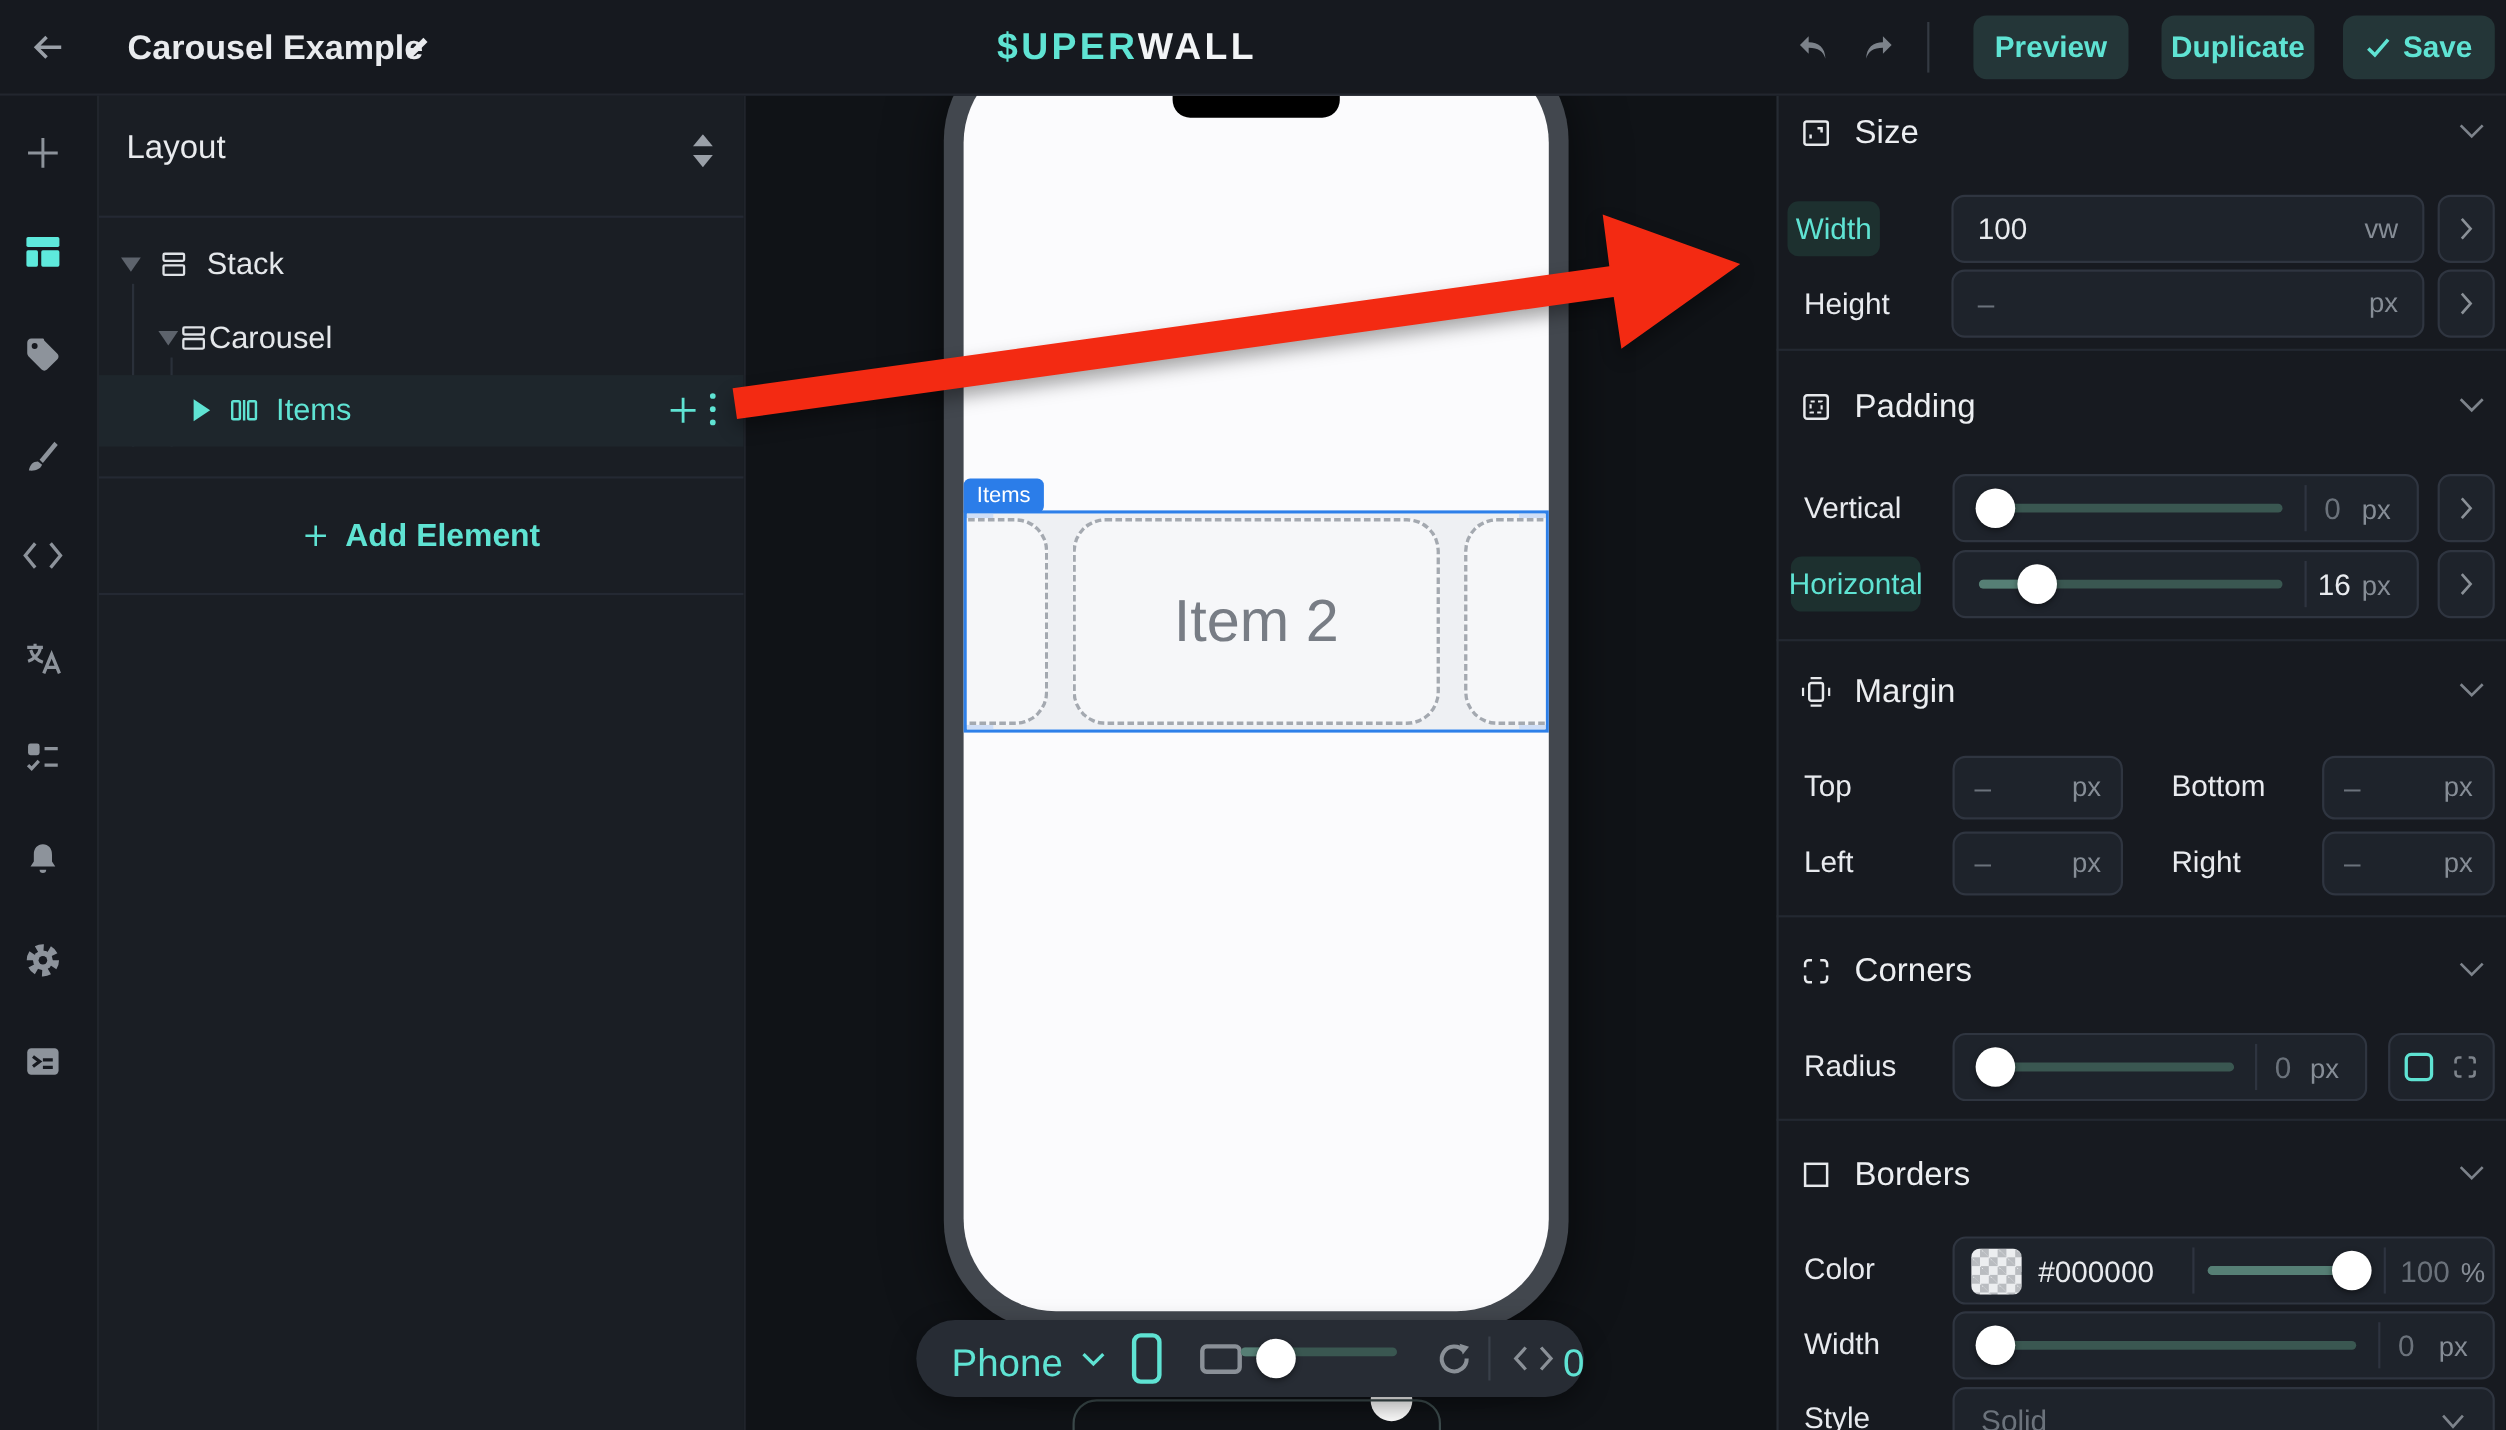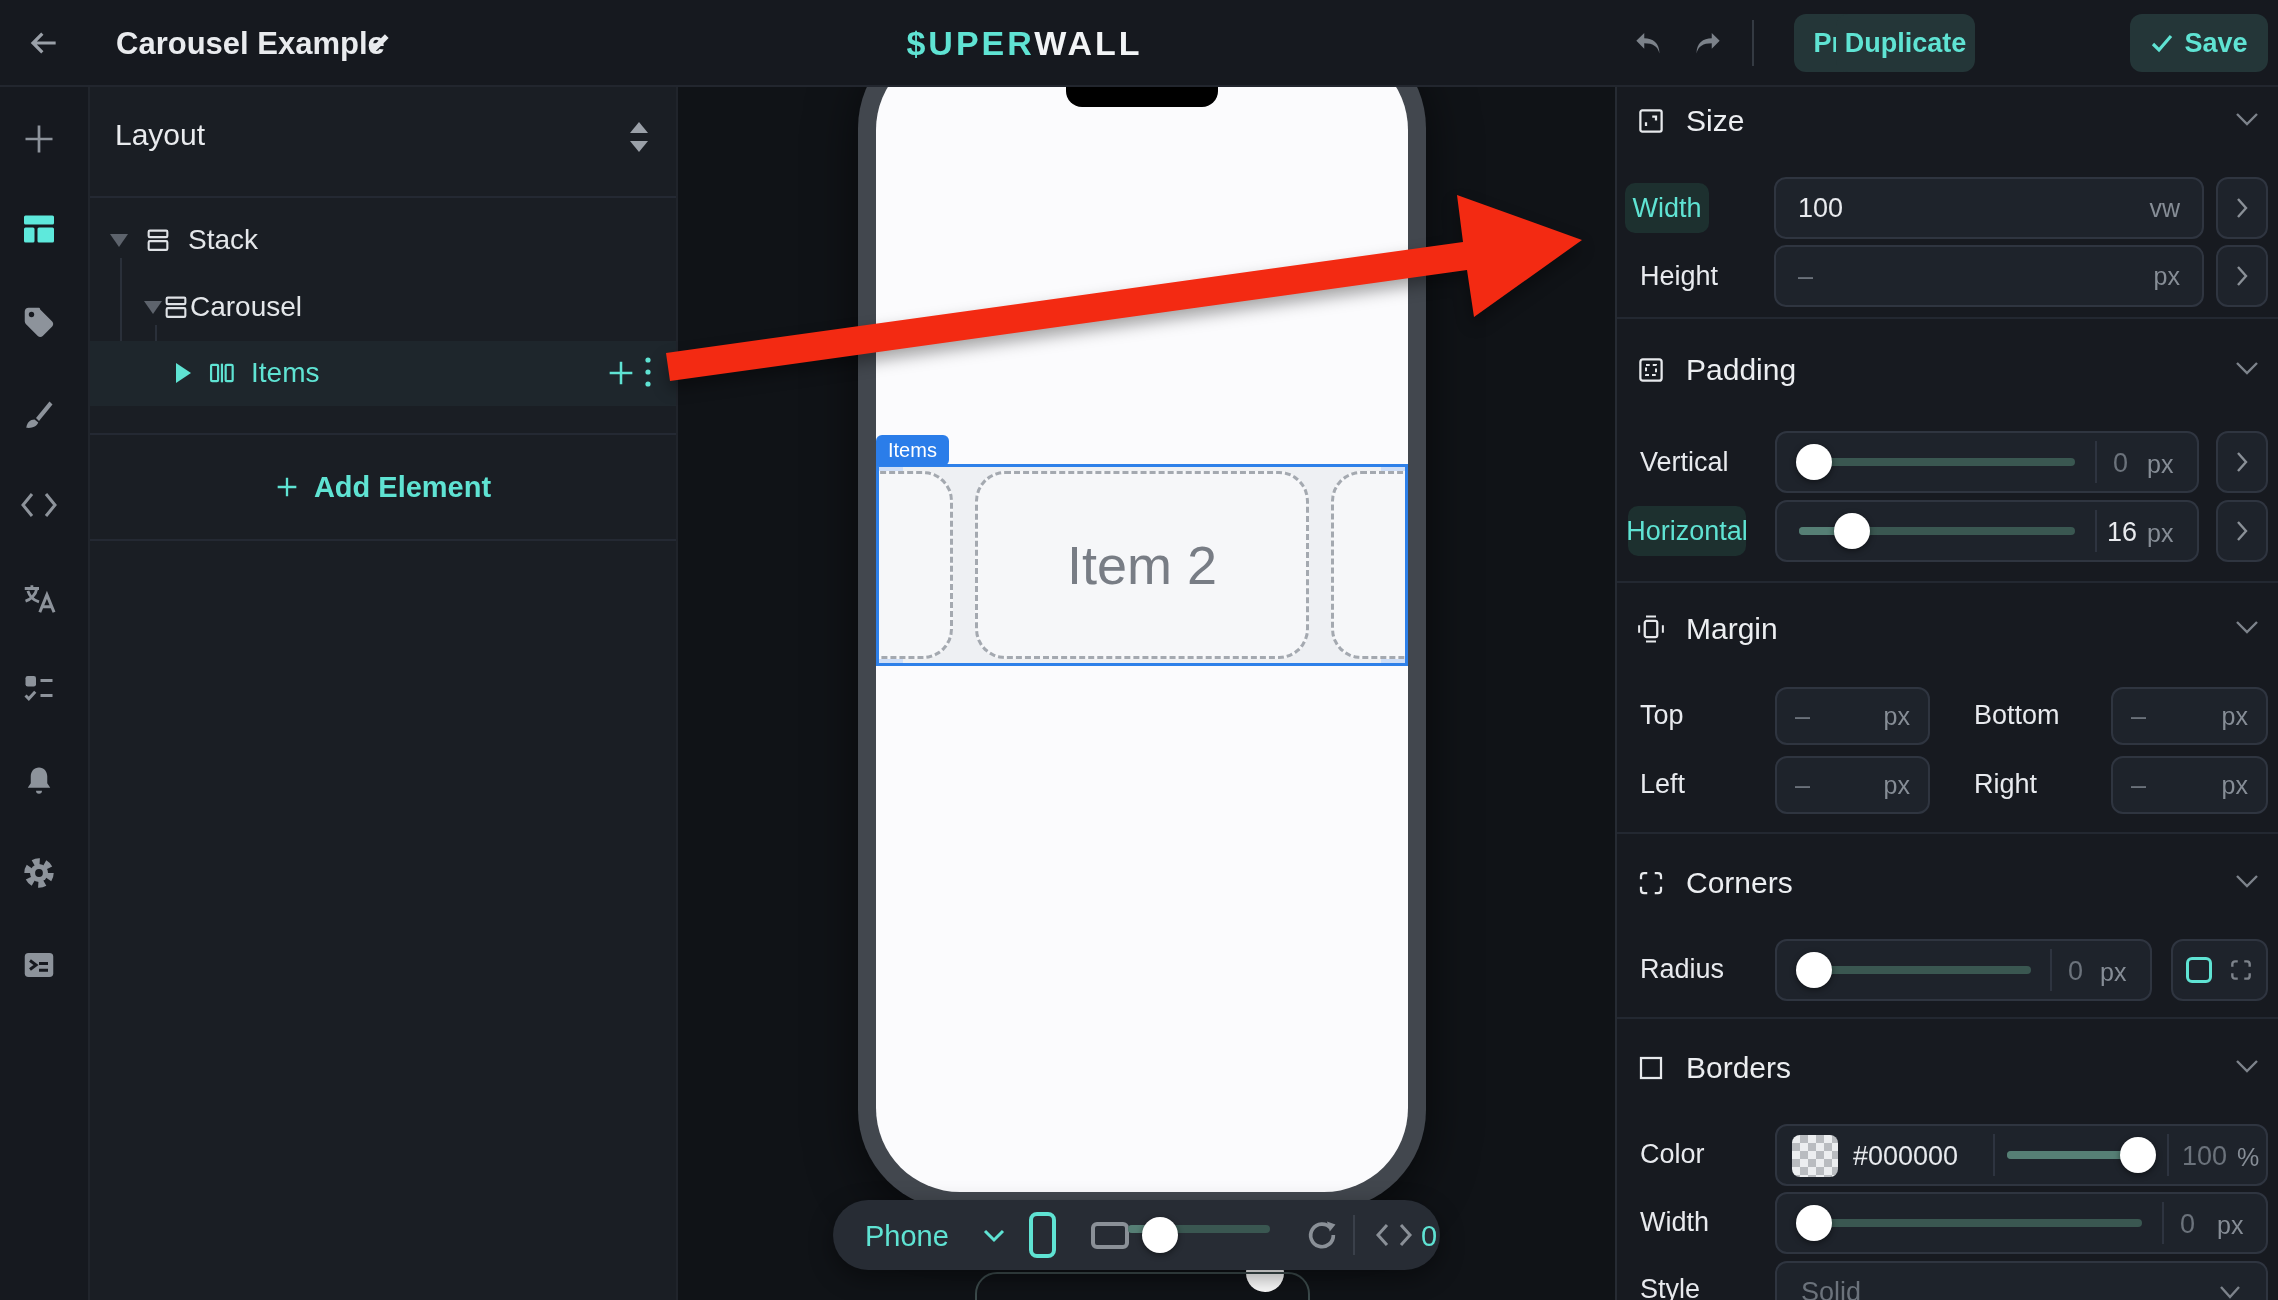--- a/index.html
+++ b/index.html
@@ -70,21 +70,21 @@
   .ditem { position:absolute; top:4px; height:188px; border:3px dashed #a4a9b0;
            border-radius:30px; background:#f6f7f9; }
   .badge { left:876px; top:435px; height:31px; background:#2b7de9; color:#fff;
            font-size:20px; display:flex; align-items:center; padding:0 12px;
            border-radius:6px 6px 6px 0; z-index:10; }
   .itemtext { font-size:54px; color:#787d85; }
 
   
   .toolbar { left:833px; top:1200px; width:607px; height:70px; border-radius:35px;
              background:#272c34; z-index:12; box-shadow:0 8px 24px rgba(0,0,0,.4); }
-  .tb-text { font-size:29px; color:#5fe3d3; font-weight:500; }
+  .tb-text { font-size:35px; color:#5fe3d3; font-weight:500; }
   .subrect { left:975px; top:1272px; width:335px; height:60px; border-radius:22px;
              border:2px solid #3c4b4c; z-index:7; }
   .subcircle { left:1246px; top:1254px; width:38px; height:38px; border-radius:50%;
                background:#fff; z-index:6; }
 
   .vline { position:absolute; background:#21252c; width:2px; z-index:35; }
   svg { display:block; }
 </style>
 </head>
 <body>
@@ -152,21 +152,21 @@
   <svg class="ab" style="left:1630px; top:25px;" width="38" height="38" viewBox="0 0 24 24">
     <path d="M9,5 L4,10 L9,15 V11.6 C14.5,11.6 17.5,13.6 18.6,18 C18.6,11.5 14.5,8.4 9,8.4 Z" fill="#7c828a"></path>
   </svg>
   <svg class="ab" style="left:1688px; top:25px; transform:scaleX(-1);" width="38" height="38" viewBox="0 0 24 24">
     <path d="M9,5 L4,10 L9,15 V11.6 C14.5,11.6 17.5,13.6 18.6,18 C18.6,11.5 14.5,8.4 9,8.4 Z" fill="#7c828a"></path>
   </svg>
   <div class="ab" style="left:1752px; top:20px; width:2px; height:46px; background:#343a42;"></div>
   <div class="ab tbtn" style="left:1794px; top:14px; width:141px;">
     <span>Preview</span>
   </div>
-  <div class="ab tbtn" style="left:1836px; top:14px; width:139px;align-items:center;">
+  <div class="ab tbtn" style="left:1965px; top:14px; width:139px;align-items:center;">
     <span>Duplicate</span>
   </div>
   <div class="ab tbtn" style="left:2130px; top:14px; width:138px; gap:10px;">
     <svg width="24" height="22" viewBox="0 0 24 22">
       <polyline points="3,12 9,18 21,4" fill="none" stroke="#5fe3d3" stroke-width="3.2"></polyline>
     </svg>
     <span>Save</span>
   </div>
 </div>
 

